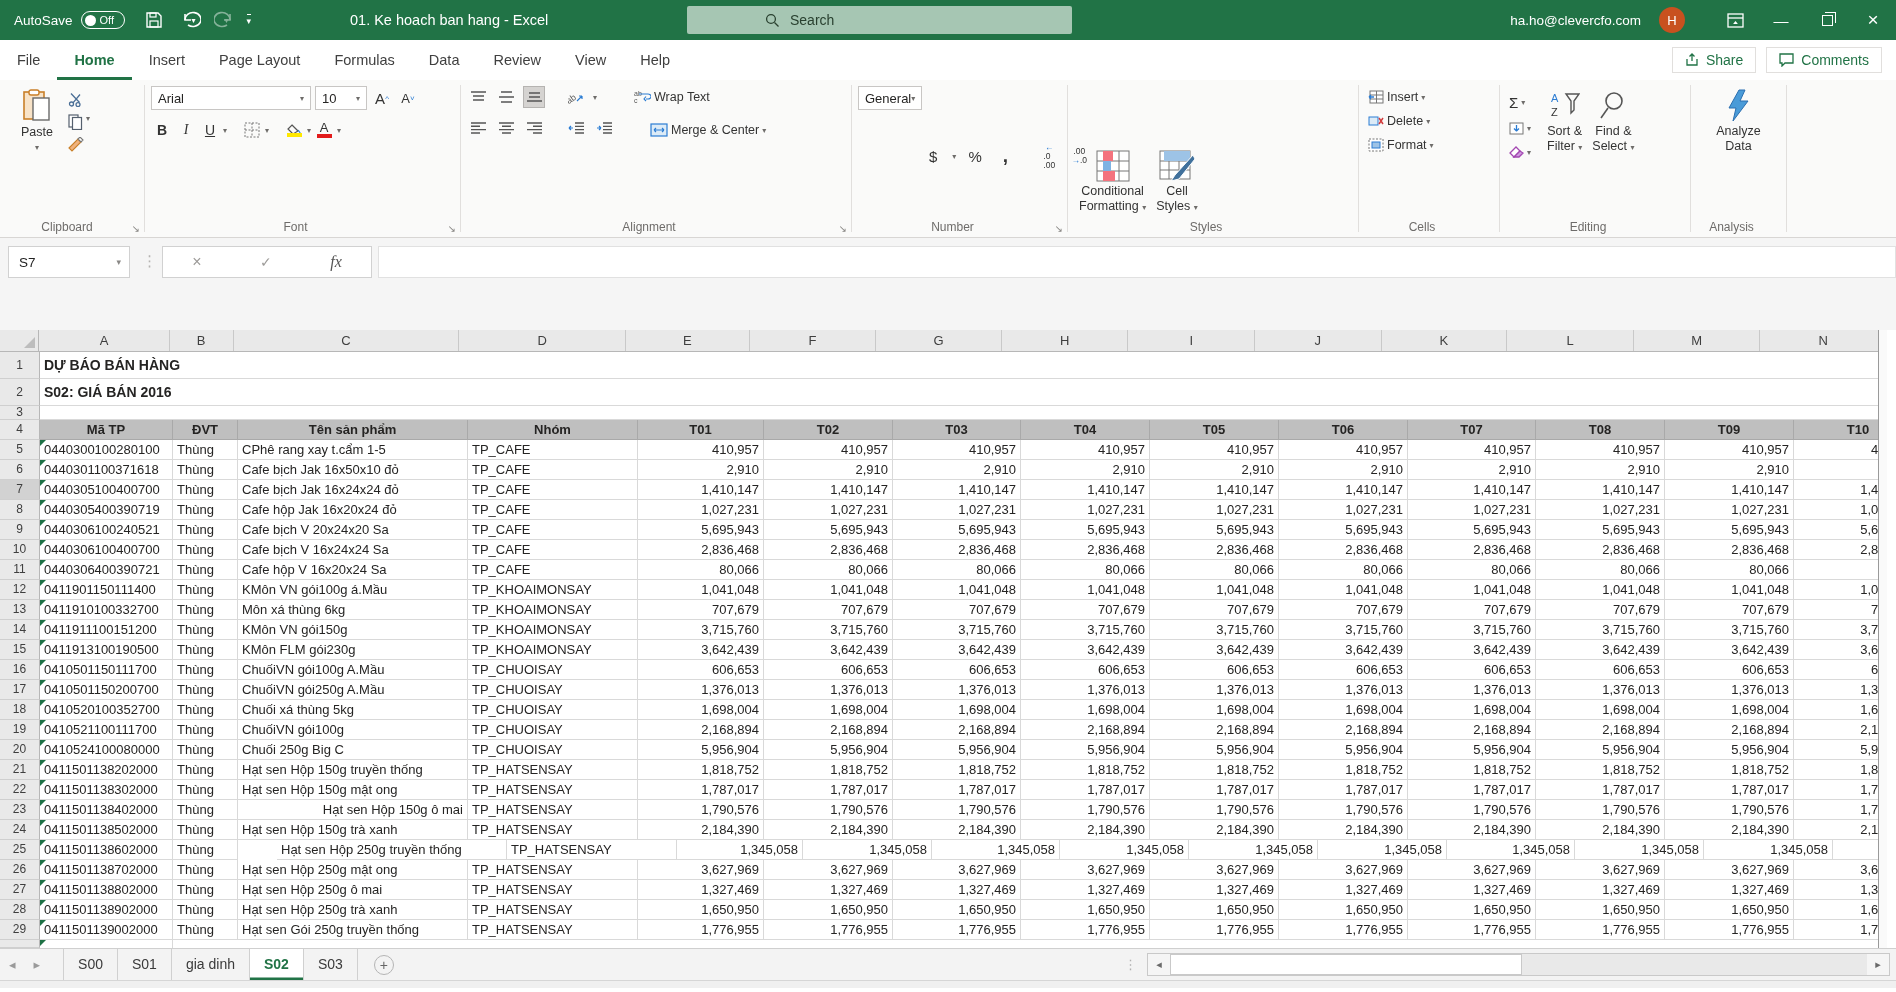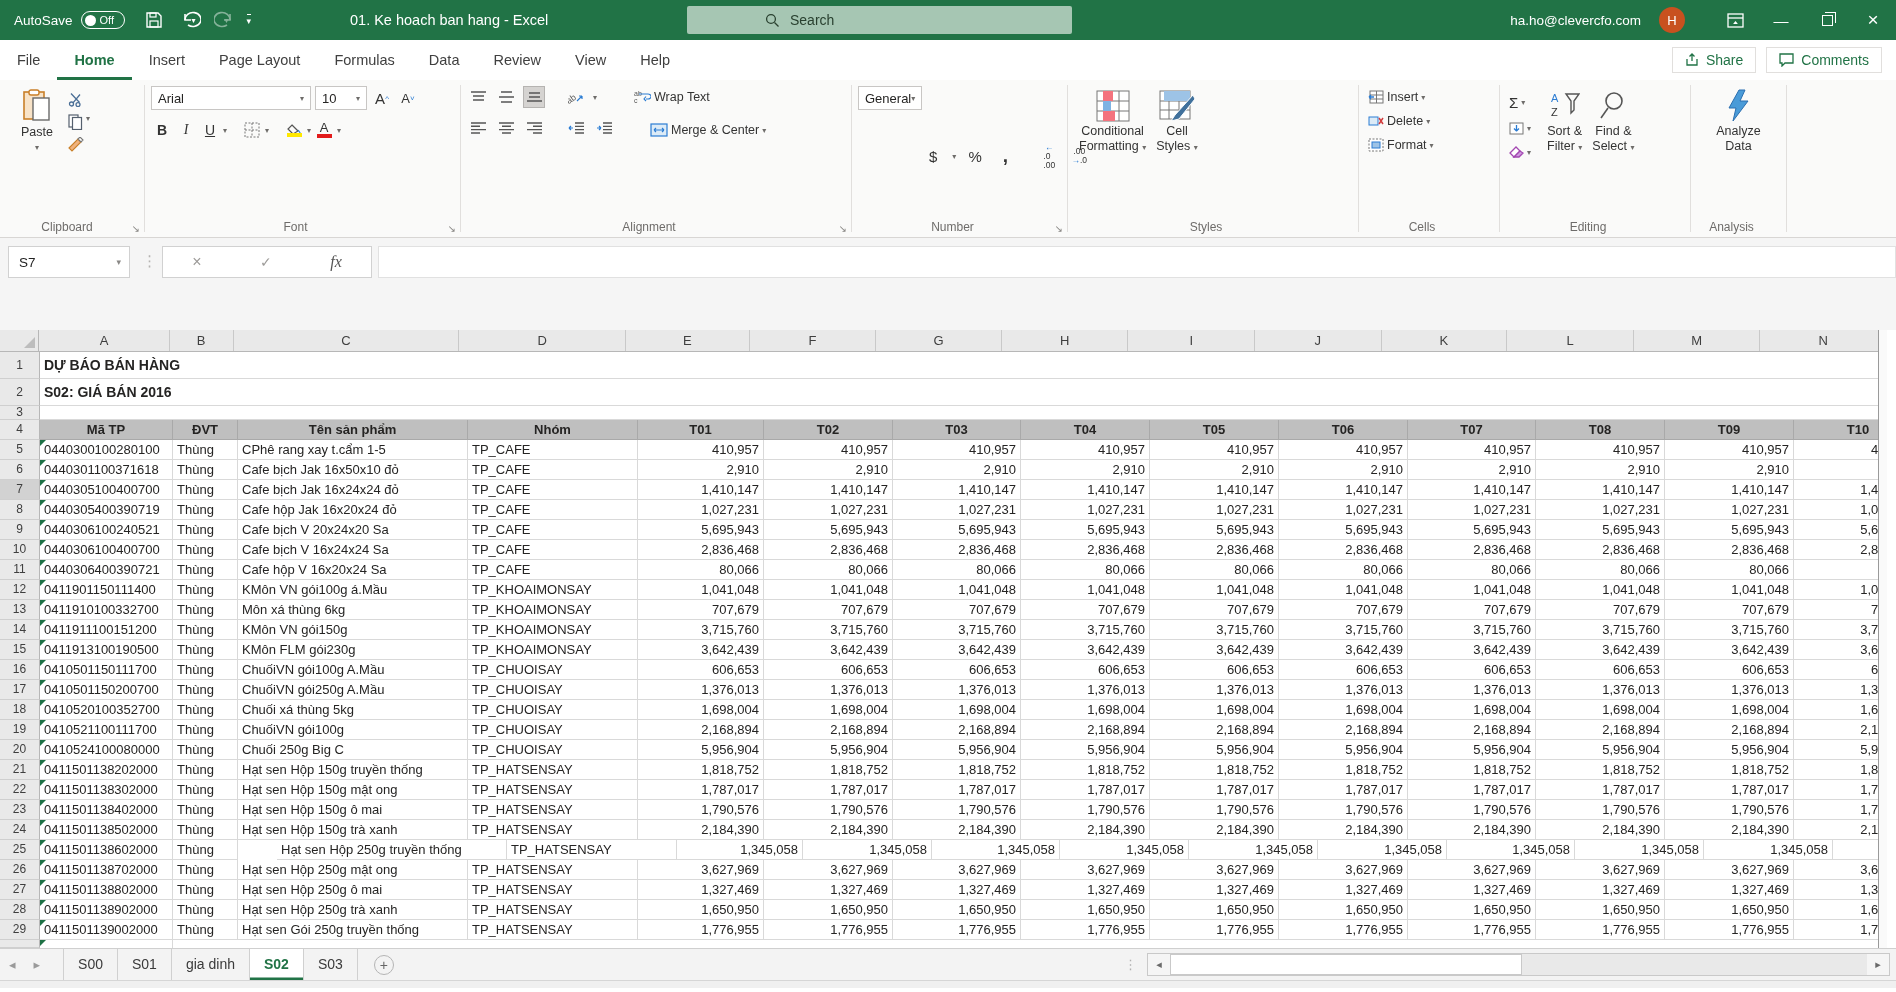--- a/index.html
+++ b/index.html
@@ -362,21 +362,21 @@
       <span class="fbtn mini" style="flex-direction:column;line-height:9px;font-size:8.5px;">
           <span>.00</span>
           <span><span style="color:#2b7cd3;">→</span>.0</span>
         </span>
     </div>
     <span class="glabel">Number</span>
     <span class="launcher">↘</span>
   </div>
   <div class="gsep"></div>
 
-  <div class="rgroup" style="width:290px;">
+  <div class="rgroup" style="width:290px;align-items:flex-end;">
     <div class="bigbtn twoline">
       <span class="bicon">
           <svg class="stylicon" viewBox="0 0 40 34">
             <rect x="4" y="2" width="32" height="30" fill="#fff" stroke="#777"></rect>
             <path d="M4 12h32M4 22h32M15 2v30M26 2v30" stroke="#777"></path>
             <rect x="10" y="2" width="10" height="10" fill="#f4737e"></rect>
             <rect x="10" y="12" width="8" height="10" fill="#7eb3e3"></rect>
             <rect x="10" y="22" width="12" height="10" fill="#f4737e"></rect>
           </svg>
         </span>
@@ -850,21 +850,21 @@
         <div class="cell num" style="width: 129px;">1,787,017</div>
         <div class="cell num" style="width: 128px;">1,787,017</div>
         <div class="cell num" style="width: 129px;">1,787,017</div>
         <div class="cell num" style="width: 129px;">1,787,017</div>
         <div class="cell num" style="width: 129px;">1,787,017</div>
       </div>
       <div class="grow" style="height: 20px; line-height: 19px;">
         <div class="gut" style="line-height: 19px;">23</div>
         <div class="cell " style="width: 133px;">0411501138402000<span class="tri"></span></div>
         <div class="cell " style="width: 65px;">Thùng</div>
-        <div class="cell " style="width: 230px;">Hạt sen Hộp 150g  ô mai</div>
+        <div class="cell " style="width: 230px; text-align: right;">Hạt sen Hộp 150g  ô mai</div>
         <div class="cell " style="width: 170px;">TP_HATSENSAY</div>
         <div class="cell num" style="width: 126px;">1,790,576</div>
         <div class="cell num" style="width: 129px;">1,790,576</div>
         <div class="cell num" style="width: 128px;">1,790,576</div>
         <div class="cell num" style="width: 129px;">1,790,576</div>
         <div class="cell num" style="width: 129px;">1,790,576</div>
         <div class="cell num" style="width: 129px;">1,790,576</div>
         <div class="cell num" style="width: 128px;">1,790,576</div>
         <div class="cell num" style="width: 129px;">1,790,576</div>
         <div class="cell num" style="width: 129px;">1,790,576</div>

